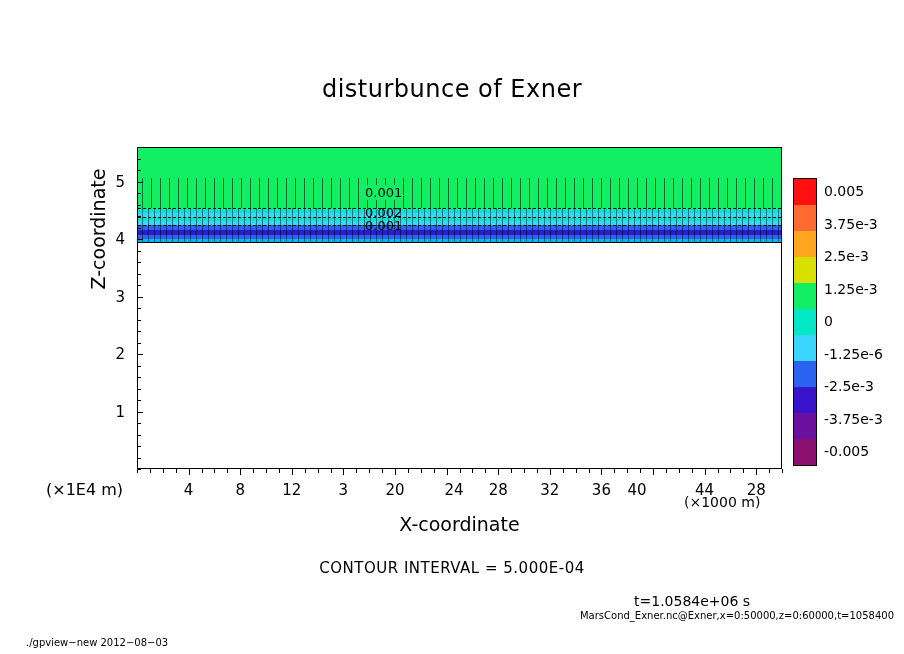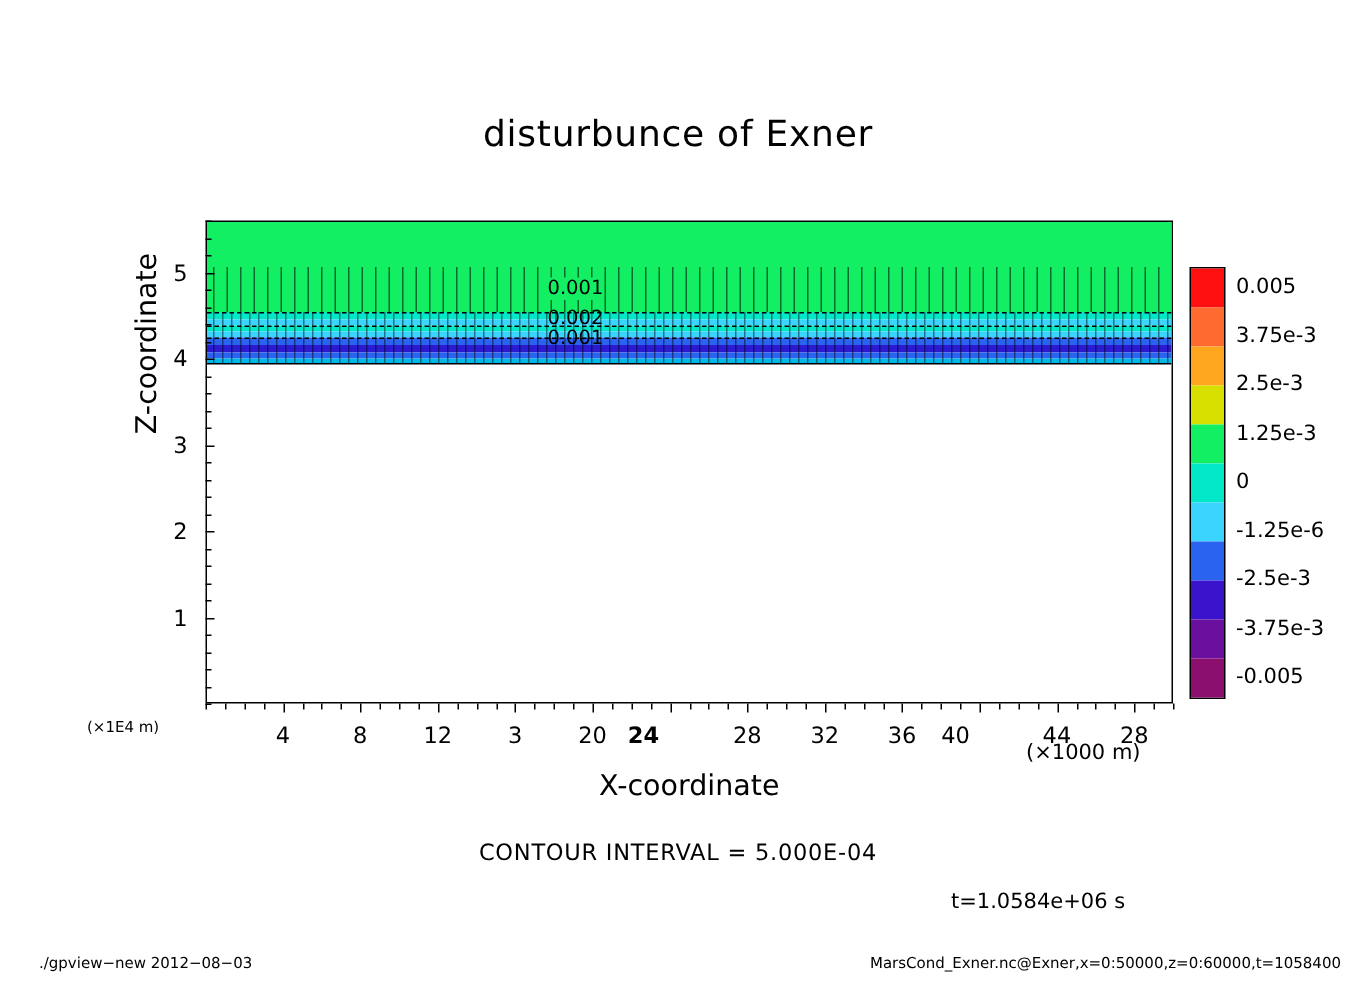--- a/index.html
+++ b/index.html
@@ -109,22 +109,21 @@
     transform-origin: center center;
     white-space: nowrap;
     font-size: 19px;
     left: -70px; top: -12px;
     width: 140px;
     text-align: center;
   }
 
   #unit-left {
     left: 46px; top: 480px;
-    font-size: 10px;
-    margin-left: 12px;
+    font-size: 16px;
   }
   #unit-right {
     left: 684px; top: 494px;
     font-size: 14px;
   }
 
   #contour-interval {
     left: 0; top: 559px; width: 904px;
     text-align: center;
     font-size: 15px;
@@ -132,21 +131,21 @@
   }
   #time-label {
     left: 634px; top: 593px;
     font-size: 14px;
   }
   #footer-left {
     left: 26px; top: 637px;
     font-size: 10px;
   }
   #footer-right {
-    right: 10px; top: 637px;
+    right: 10px; top: 610px;
     font-size: 10px;
     text-align: right;
   }
 
   
   #colorbar {
     left: 793px; top: 178px;
     width: 22px; height: 286px;
     border: 1px solid #000;
     box-sizing: content-box;
@@ -424,21 +423,21 @@
     <div class="tick-x minor" style="left: 593.4px;"></div>
     <div class="tick-x minor" style="left: 606.3px;"></div>
     <div class="tick-x" style="left: 619.2px;"></div>
     <div class="tick-x minor" style="left: 632.1px;"></div>
     <div class="tick-x minor" style="left: 645px;"></div>
     <div class="xlab" style="left: 51.6px;">4</div>
     <div class="xlab" style="left: 103.2px;">8</div>
     <div class="xlab" style="left: 154.8px;">12</div>
     <div class="xlab" style="left: 206.4px;">3</div>
     <div class="xlab" style="left: 258px;">20</div>
-    <div class="xlab" style="left: 292px; font-weight: bold;">24</div>
+    <div class="xlab" style="left: 317px;">24</div>
     <div class="xlab" style="left: 361.2px;">28</div>
     <div class="xlab" style="left: 412.8px;">32</div>
     <div class="xlab" style="left: 464.4px;">36</div>
     <div class="xlab" style="left: 500px;">40</div>
     <div class="xlab" style="left: 567.6px;">44</div>
     <div class="xlab" style="left: 619.2px;">28</div>
   </div>
 
 <div class="abs" id="y-axis" style="left:137px; top:147px; width:0px; height:322px;">
     <div class="tick-y minor" style="top: 322px;"></div>

